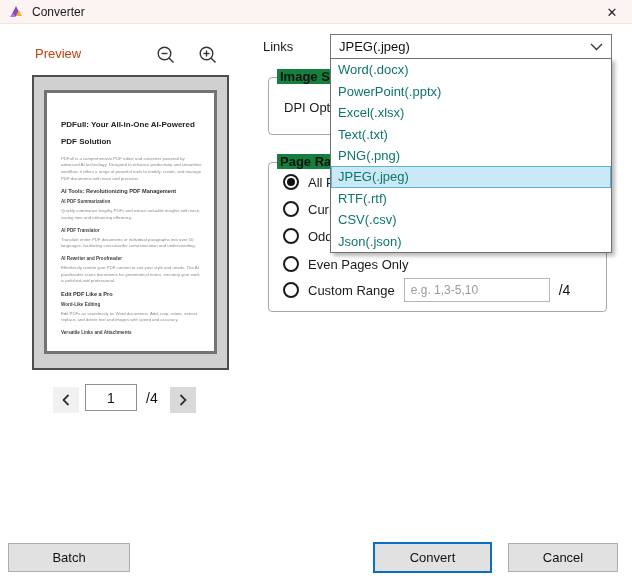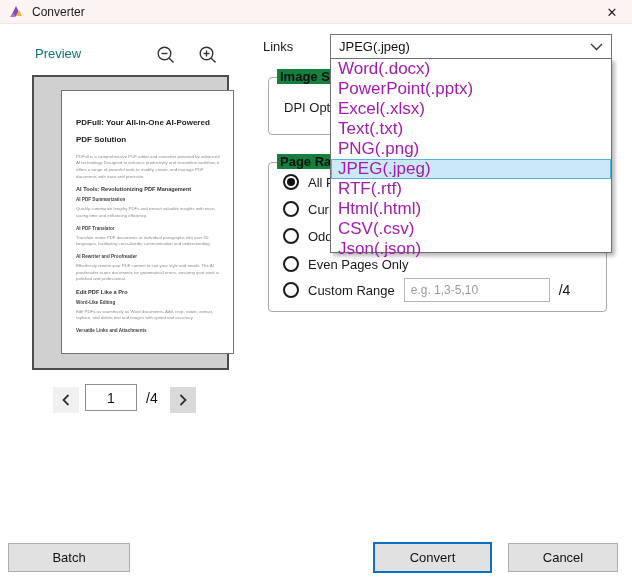--- a/index.html
+++ b/index.html
@@ -20,36 +20,36 @@
   }
   .app-icon { margin-left: 9px; width: 15px; height: 15px; display: inline-flex; }
   .title-text { margin-left: 8px; font-size: 12px; color: #1a1a1a; }
   .close-btn {
     position: absolute; right: 4px; top: 0; width: 32px; height: 24px;
     display: flex; align-items: center; justify-content: center;
     font-size: 13px; color: #222; cursor: pointer; background: transparent; border: 0;
   }
 
   
-  .preview-label { position: absolute; left: 35px; top: 46px; font-size: 13px; color: #0f766e; }
+  .preview-label { position: absolute; left: 35px; top: 46px; font-size: 13px; color: #c2410c; }
   .zoom-btn {
     position: absolute; top: 43px; width: 24px; height: 24px;
     background: transparent; border: 0; cursor: pointer;
     display: flex; align-items: center; justify-content: center;
   }
   .zoom-out-btn { left: 154px; }
   .zoom-in-btn  { left: 196px; }
 
   .preview-box {
     position: absolute; left: 32px; top: 75px; width: 197px; height: 295px;
     border: 2px solid #4d4d4d; background: #d0d0d0;
   }
   .preview-page {
-    position: absolute; left: 27px; top: 13px; width: 173px; height: 264px;
-    background: #ffffff; border: 1px solid #737373;
+    position: absolute; left: 10px; top: 13px; width: 173px; height: 264px;
+    background: #ffffff; border: 3px solid #737373;
     padding: 24px 12px 8px 14px; overflow: hidden;
   }
   .pv-h1 { font-size: 8px;  font-weight: bold; color: #222; line-height: 2.1; margin-bottom: 5px; }
   .pv-h2 { font-size: 5.6px; font-weight: bold; color: #333; margin-bottom: 5px; }
   .pv-h3 { font-size: 4.6px; font-weight: bold; color: #444; margin-bottom: 4px; }
   .pv-p  { font-size: 4.3px; color: #8a8a8a; line-height: 1.55; margin-bottom: 6px; }
 
   .pager-prev, .pager-next {
     position: absolute; top: 387px; width: 26px; height: 26px;
     display: flex; align-items: center; justify-content: center;
@@ -106,21 +106,21 @@
 
   
   .dropdown-panel {
     position: absolute; left: 330px; top: 58px; width: 282px; height: 195px;
     background: #ffffff; border: 1px solid #707070;
     box-shadow: 3px 3px 4px rgba(0,0,0,0.28);
     display: flex; flex-direction: column; z-index: 10;
   }
   .dd-item {
     flex: 1; display: flex; align-items: center; padding-left: 7px;
-    font-size: 17px; color: #a21caf; cursor: pointer; white-space: nowrap;
+    font-size: 13px; color: #0f766e; cursor: pointer; white-space: nowrap;
   }
   .dd-item.hl {
     background: #cbe8f6;
     box-shadow: inset 0 0 0 1px #59b3d9;
   }
 
   
   .footer-btn {
     position: absolute; background: #e1e1e1; border: 1px solid #adadad;
     font-size: 13px; font-family: "Liberation Sans", sans-serif; color: #111; cursor: pointer;
@@ -253,21 +253,20 @@
   </div>
 
   <div class="dropdown-panel" id="dd-list">
       <div class="dd-item">Word(.docx)</div>
       <div class="dd-item">PowerPoint(.pptx)</div>
       <div class="dd-item">Excel(.xlsx)</div>
       <div class="dd-item">Text(.txt)</div>
       <div class="dd-item">PNG(.png)</div>
       <div class="dd-item hl">JPEG(.jpeg)</div>
       <div class="dd-item">RTF(.rtf)</div>
-      <div class="dd-item">Html(.html)</div>
       <div class="dd-item">CSV(.csv)</div>
       <div class="dd-item">Json(.json)</div>
     </div>
 
   <button class="footer-btn batch-btn">Batch</button>
   <button class="footer-btn convert-btn">Convert</button>
   <button class="footer-btn cancel-btn">Cancel</button>
 
 </div>
 

